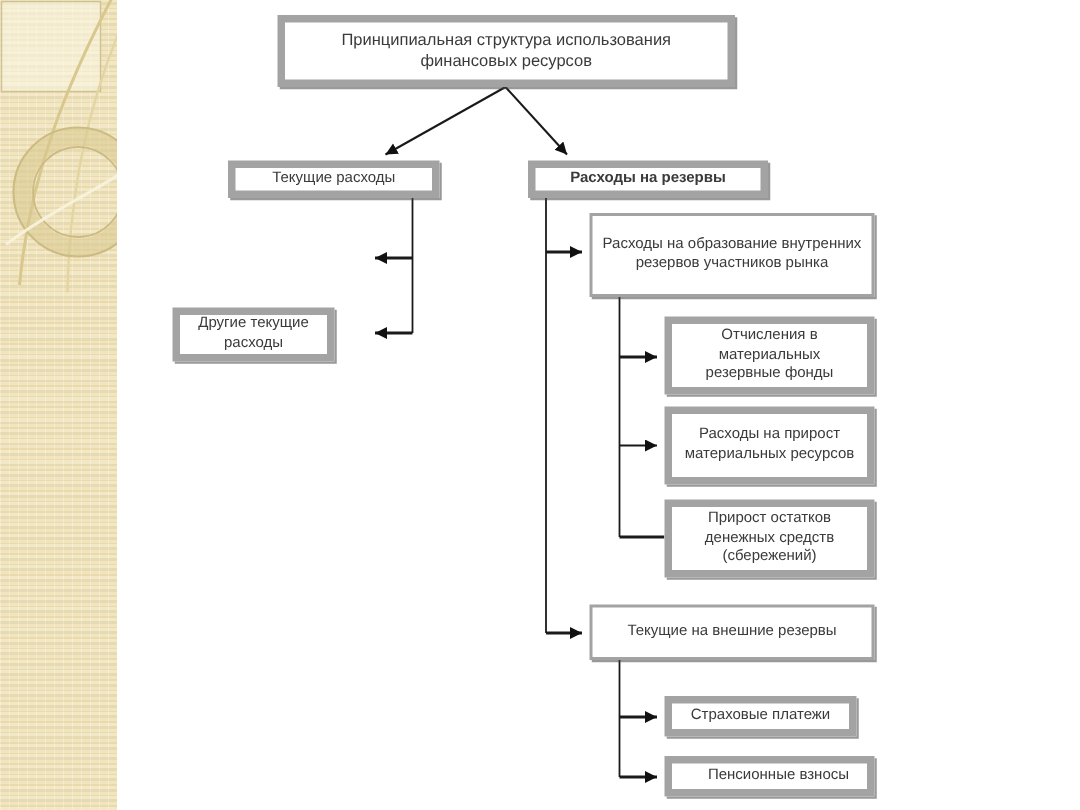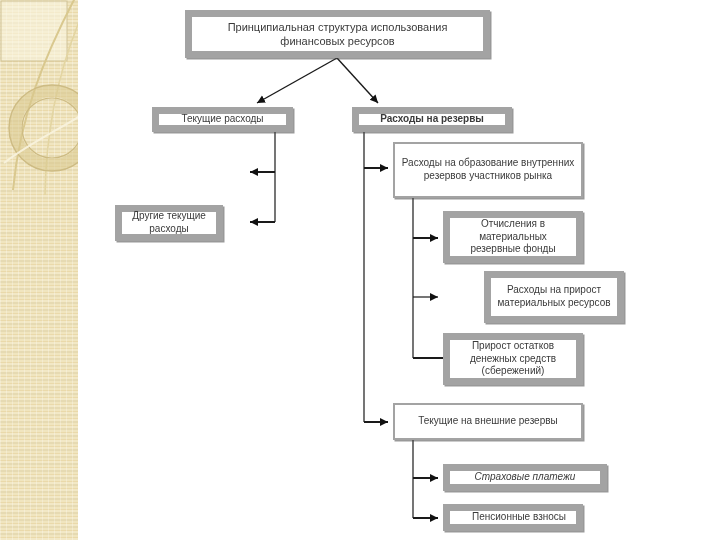--- a/index.html
+++ b/index.html
@@ -14,39 +14,39 @@
     position:absolute;left:0;top:0;width:78px;height:540px;
     background:
       repeating-linear-gradient(90deg, rgba(255,255,255,.28) 0 1px, rgba(0,0,0,0) 1px 6px),
       repeating-linear-gradient(0deg, #f2e8c6 0 2px, #ead9aa 2px 3px, #f0e5bf 3px 5px, #e6dab2 5px 7px),
       #efe4bf;
   }
   #sideband svg{position:absolute;left:0;top:0;}
   
   .node{
     position:absolute;box-sizing:border-box;background:#fff;
-    border:7px solid #a3a3a3;
+    border:5px solid #a3a3a3;
     box-shadow:1.5px 1.5px 0 rgba(70,70,70,.55);
     display:flex;align-items:center;justify-content:center;
     text-align:center;font-size:10px;line-height:1.28;color:#3a3a3a;
     padding:2px 6px;z-index:2;
   }
   .node.bold-border{border-width:2px;}
   #connectors{position:absolute;left:0;top:0;z-index:1;pointer-events:none;}
   #n-title{left:185px;top:10px;width:305px;height:48px;font-size:11px;}
   #n-current{left:152px;top:107px;width:141px;height:25px;}
   #n-reserves{left:352px;top:107px;width:160px;height:25px;font-weight:bold;}
   #n-invest{left:115px;top:159px;width:130px;height:27px;}
   #n-othercur{left:115px;top:205px;width:108px;height:36px;}
   #n-internal{left:393px;top:142px;width:190px;height:56px;}
   #n-mandatory{left:443px;top:211px;width:140px;height:52px;}
-  #n-material{left:443px;top:271px;width:140px;height:52px;margin-left:41px;}
+  #n-material{left:443px;top:271px;width:140px;height:52px;}
   #n-cash{left:443px;top:333px;width:140px;height:52px;}
   #n-external{left:393px;top:403px;width:190px;height:37px;}
-  #n-insurance{left:443px;top:464px;width:164px;height:27px;font-style:italic;}
+  #n-insurance{left:443px;top:464px;width:128px;height:27px;}
   #n-pension{left:443px;top:504px;width:140px;height:27px;padding-left:18px;}
 </style>
 </head>
 <body>
 
 <div id="stage">
 
   <div id="sideband">
     <svg width="78" height="540" viewBox="0 0 78 540">
       <rect x="1" y="1" width="66" height="60" fill="rgba(252,248,230,0.55)" stroke="#cfc193" stroke-width="1"></rect>

